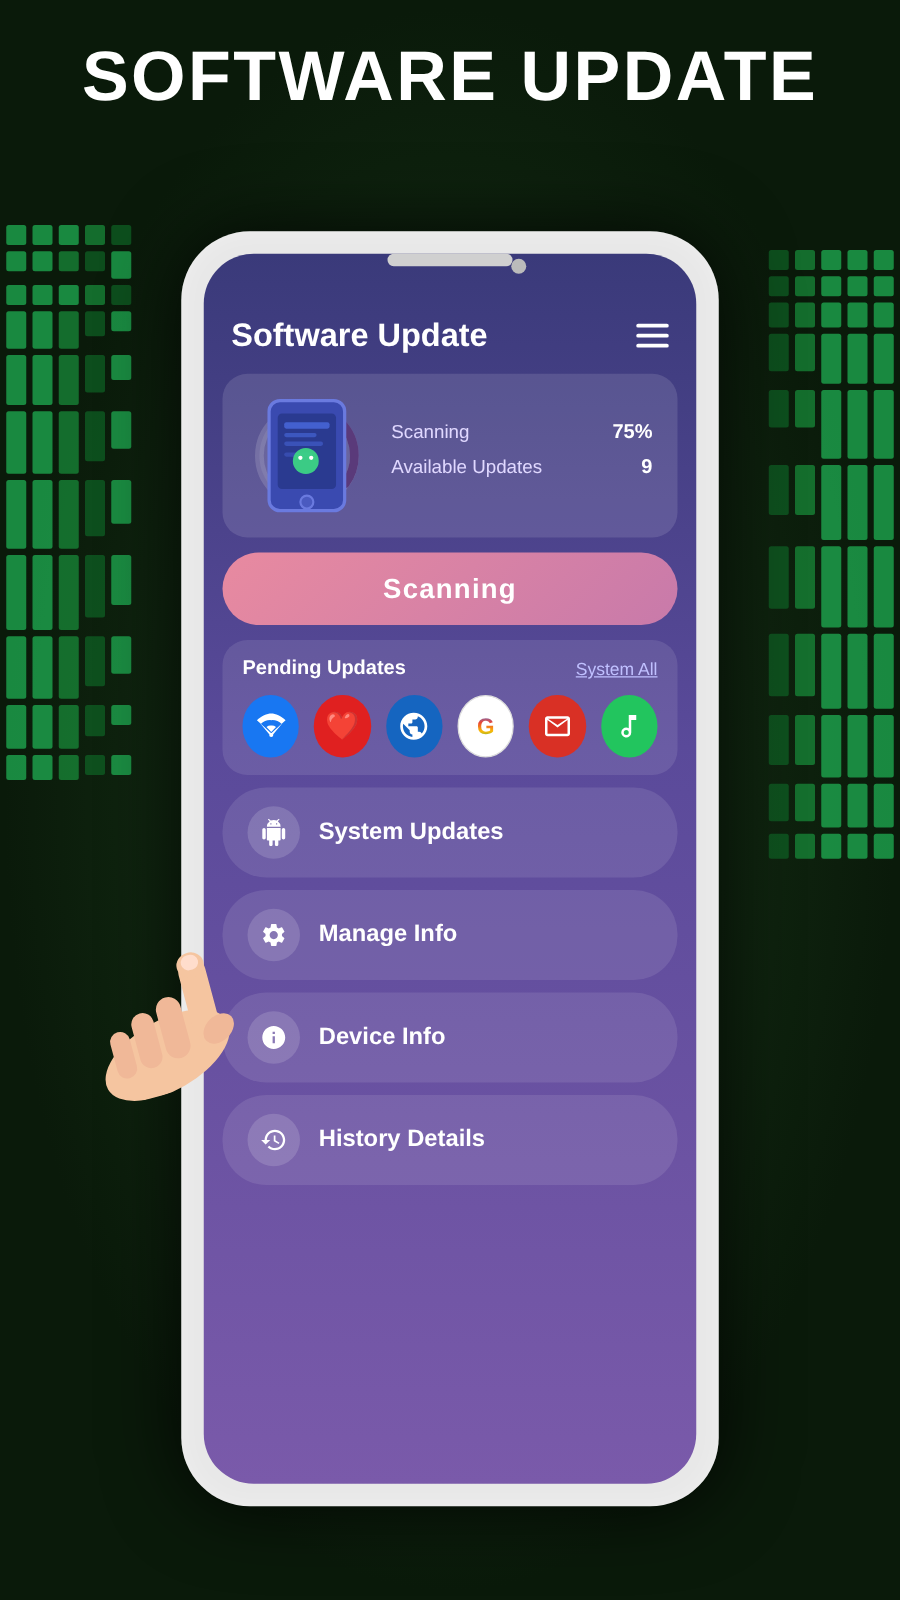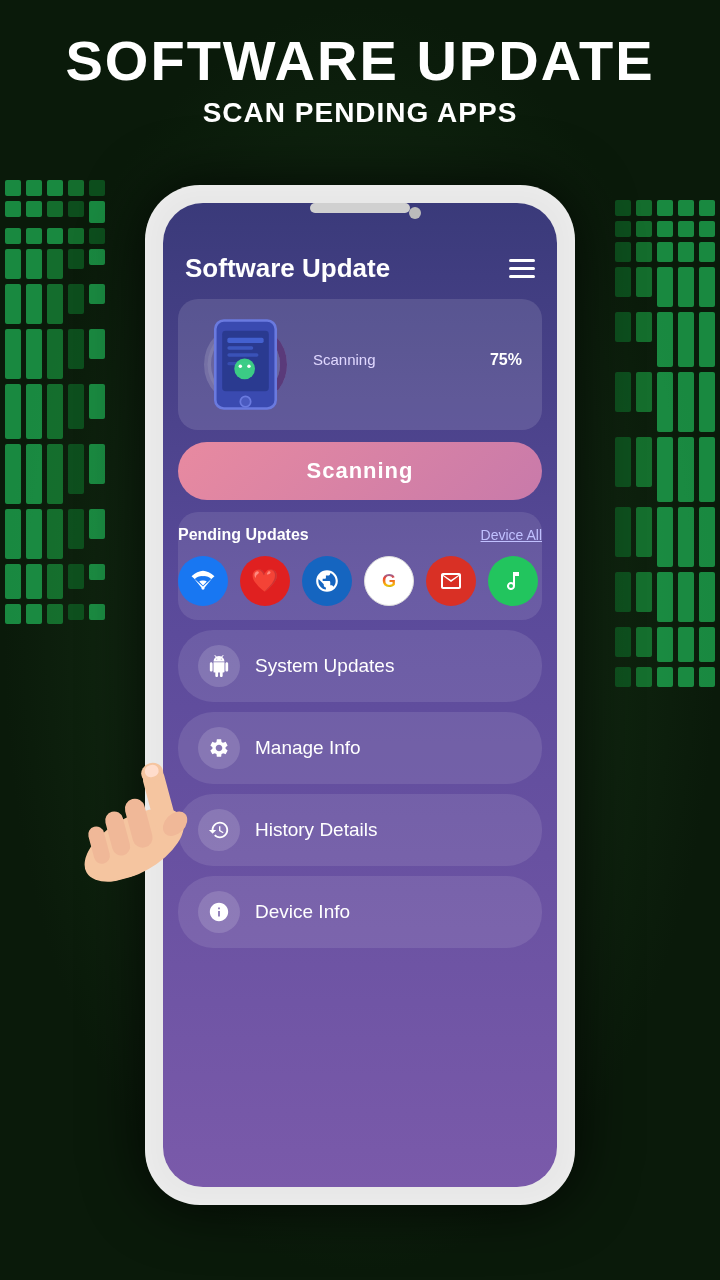--- a/index.html
+++ b/index.html
@@ -201,21 +201,21 @@
       font-weight: 700;
       cursor: pointer;
       letter-spacing: 1px;
     }
 
     
     .pending-section {
       margin: 0 15px 10px 15px;
       background: rgba(255,255,255,0.1);
       border-radius: 20px;
-      padding: 14px 0;
+      padding: 14px 16px;
     }
 
     .pending-header {
       display: flex;
       justify-content: space-between;
       align-items: center;
       margin-bottom: 12px;
     }
 
     .pending-title {
@@ -268,21 +268,21 @@
       align-items: center;
       justify-content: center;
       font-size: 20px;
       color: #ffffff;
       flex-shrink: 0;
     }
 
     .menu-label {
       color: #ffffff;
       font-size: 19px;
-      font-weight: 400;
+      font-weight: 700;
     }
   </style>
 </head>
 <body>
 
 <div class="bg-overlay"></div>
 
 <div style="position:absolute;left:5px;top:180px;display:grid;grid-template-columns:repeat(5,16px);gap:5px;opacity:0.65;z-index:2;">
   <div style="width:16px;height:16px;background:#22c55e;border-radius:2px"></div>
   <div style="width:16px;height:16px;background:#22c55e;border-radius:2px"></div>
@@ -394,21 +394,20 @@
   <div style="width:16px;height:35px;background:#22c55e;border-radius:2px"></div>
   <div style="width:16px;height:20px;background:#0f6a28;border-radius:2px"></div>
   <div style="width:16px;height:20px;background:#1a9a40;border-radius:2px"></div>
   <div style="width:16px;height:20px;background:#22c55e;border-radius:2px"></div>
   <div style="width:16px;height:20px;background:#22c55e;border-radius:2px"></div>
   <div style="width:16px;height:20px;background:#22c55e;border-radius:2px"></div>
 </div>
 
 <div class="top-title">
   <div class="main-title">SOFTWARE UPDATE</div>
-  <div class="sub-title">SCAN PENDING APPS</div>
 </div>
 
 <div class="phone-container">
   <div class="phone-frame">
     <div class="phone-notch"></div>
     <div class="phone-camera"></div>
 
     <div class="phone-screen">
 
       <div class="app-header">
@@ -448,32 +447,36 @@
                 <circle cx="24.5" cy="28.5" r="1" fill="white"></circle>
               </svg>
             </div>
           </div>
 
           <div class="scan-stats">
             <div class="stat-row">
               <span class="stat-label">Scanning</span>
               <span class="stat-value">75%</span>
             </div>
+            <div class="stat-row">
+              <span class="stat-label">Available Updates</span>
+              <span class="stat-value">9</span>
+            </div>
           </div>
         </div>
       </div>
 
       <div class="scan-btn-container">
         <button class="scan-button">Scanning</button>
       </div>
 
       <div class="pending-section">
         <div class="pending-header">
           <span class="pending-title">Pending Updates</span>
-          <span class="update-all-link">Device All</span>
+          <span class="update-all-link">System All</span>
         </div>
         <div class="app-icons-row">
 
           <div class="app-icon-circle" style="background:#1877f2;">
             <svg width="26" height="26" viewBox="0 0 24 24" fill="white">
                 <path d="M1.41 7.59C4.55 4.44 8.93 2.5 12 2.5s7.45 1.94 10.59 5.09L12 17.17 1.41 7.59zm2.83 2.83L12 19.83l7.76-9.41A9.94 9.94 0 0012 7.5a9.94 9.94 0 00-7.76 2.92zm4.24 2.12L12 16.17l3.52-3.63A4.97 4.97 0 0012 11.5a4.97 4.97 0 00-3.52 1.04zM12 20a1.5 1.5 0 100-3 1.5 1.5 0 000 3z"></path>
               </svg>
           </div>
 
           <div class="app-icon-circle" style="background:#e02020;">
@@ -518,33 +521,33 @@
           <svg width="22" height="22" viewBox="0 0 24 24" fill="white">
             <path d="M19.14,12.94c0.04-0.3,0.06-0.61,0.06-0.94c0-0.32-0.02-0.64-0.07-0.94l2.03-1.58c0.18-0.14,0.23-0.41,0.12-0.61 l-1.92-3.32c-0.12-0.22-0.37-0.29-0.59-0.22l-2.39,0.96c-0.5-0.38-1.03-0.7-1.62-0.94L14.4,2.81c-0.04-0.24-0.24-0.41-0.48-0.41 h-3.84c-0.24,0-0.43,0.17-0.47,0.41L9.25,5.35C8.66,5.59,8.12,5.92,7.63,6.29L5.24,5.33c-0.22-0.08-0.47,0-0.59,0.22L2.74,8.87 C2.62,9.08,2.66,9.34,2.86,9.48l2.03,1.58C4.84,11.36,4.8,11.69,4.8,12s0.02,0.64,0.07,0.94l-2.03,1.58 c-0.18,0.14-0.23,0.41-0.12,0.61l1.92,3.32c0.12,0.22,0.37,0.29,0.59,0.22l2.39-0.96c0.5,0.38,1.03,0.7,1.62,0.94l0.36,2.54 c0.05,0.24,0.24,0.41,0.48,0.41h3.84c0.24,0,0.44-0.17,0.47-0.41l0.36-2.54c0.59-0.24,1.13-0.56,1.62-0.94l2.39,0.96 c0.22,0.08,0.47,0,0.59-0.22l1.92-3.32c0.12-0.22,0.07-0.47-0.12-0.61L19.14,12.94z M12,15.6c-1.98,0-3.6-1.62-3.6-3.6 s1.62-3.6,3.6-3.6s3.6,1.62,3.6,3.6S13.98,15.6,12,15.6z"></path>
           </svg>
         </div>
         <span class="menu-label">Manage Info</span>
       </div>
 
       <div class="menu-item">
         <div class="menu-icon-circle">
           <svg width="22" height="22" viewBox="0 0 24 24" fill="white">
-            <path d="M13,3 C8.03,3 4,7.03 4,12H1L4.89,15.89L4.96,16.03L9,12H6C6,8.13 9.13,5 13,5 C16.87,5 20,8.13 20,12 C20,15.87 16.87,19 13,19 C11.07,19 9.32,18.21 8.06,16.94L6.64,18.36 C8.27,19.99 10.51,21 13,21 C17.97,21 22,16.97 22,12 C22,7.03 17.97,3 13,3 ZM12,8V13L16.28,15.54L17,14.33L13.5,12.25V8H12Z"></path>
+            <path d="M12 2C6.48 2 2 6.48 2 12s4.48 10 10 10 10-4.48 10-10S17.52 2 12 2zm1 15h-2v-6h2v6zm0-8h-2V7h2v2z"></path>
           </svg>
         </div>
-        <span class="menu-label">History Details</span>
+        <span class="menu-label">Device Info</span>
       </div>
 
       <div class="menu-item">
         <div class="menu-icon-circle">
           <svg width="22" height="22" viewBox="0 0 24 24" fill="white">
-            <path d="M12 2C6.48 2 2 6.48 2 12s4.48 10 10 10 10-4.48 10-10S17.52 2 12 2zm1 15h-2v-6h2v6zm0-8h-2V7h2v2z"></path>
+            <path d="M13,3 C8.03,3 4,7.03 4,12H1L4.89,15.89L4.96,16.03L9,12H6C6,8.13 9.13,5 13,5 C16.87,5 20,8.13 20,12 C20,15.87 16.87,19 13,19 C11.07,19 9.32,18.21 8.06,16.94L6.64,18.36 C8.27,19.99 10.51,21 13,21 C17.97,21 22,16.97 22,12 C22,7.03 17.97,3 13,3 ZM12,8V13L16.28,15.54L17,14.33L13.5,12.25V8H12Z"></path>
           </svg>
         </div>
-        <span class="menu-label">Device Info</span>
+        <span class="menu-label">History Details</span>
       </div>
 
     </div>
 
     <div style="position:absolute;bottom:330px;left:-80px;z-index:50;transform:rotate(-15deg);">
       <svg width="160" height="130" viewBox="0 0 160 130">
 
         <ellipse cx="60" cy="100" rx="55" ry="28" fill="#f5c5a0" transform="rotate(-15 60 100)"></ellipse>
 
         <rect x="85" y="30" width="22" height="65" rx="11" fill="#f5c5a0"></rect>

